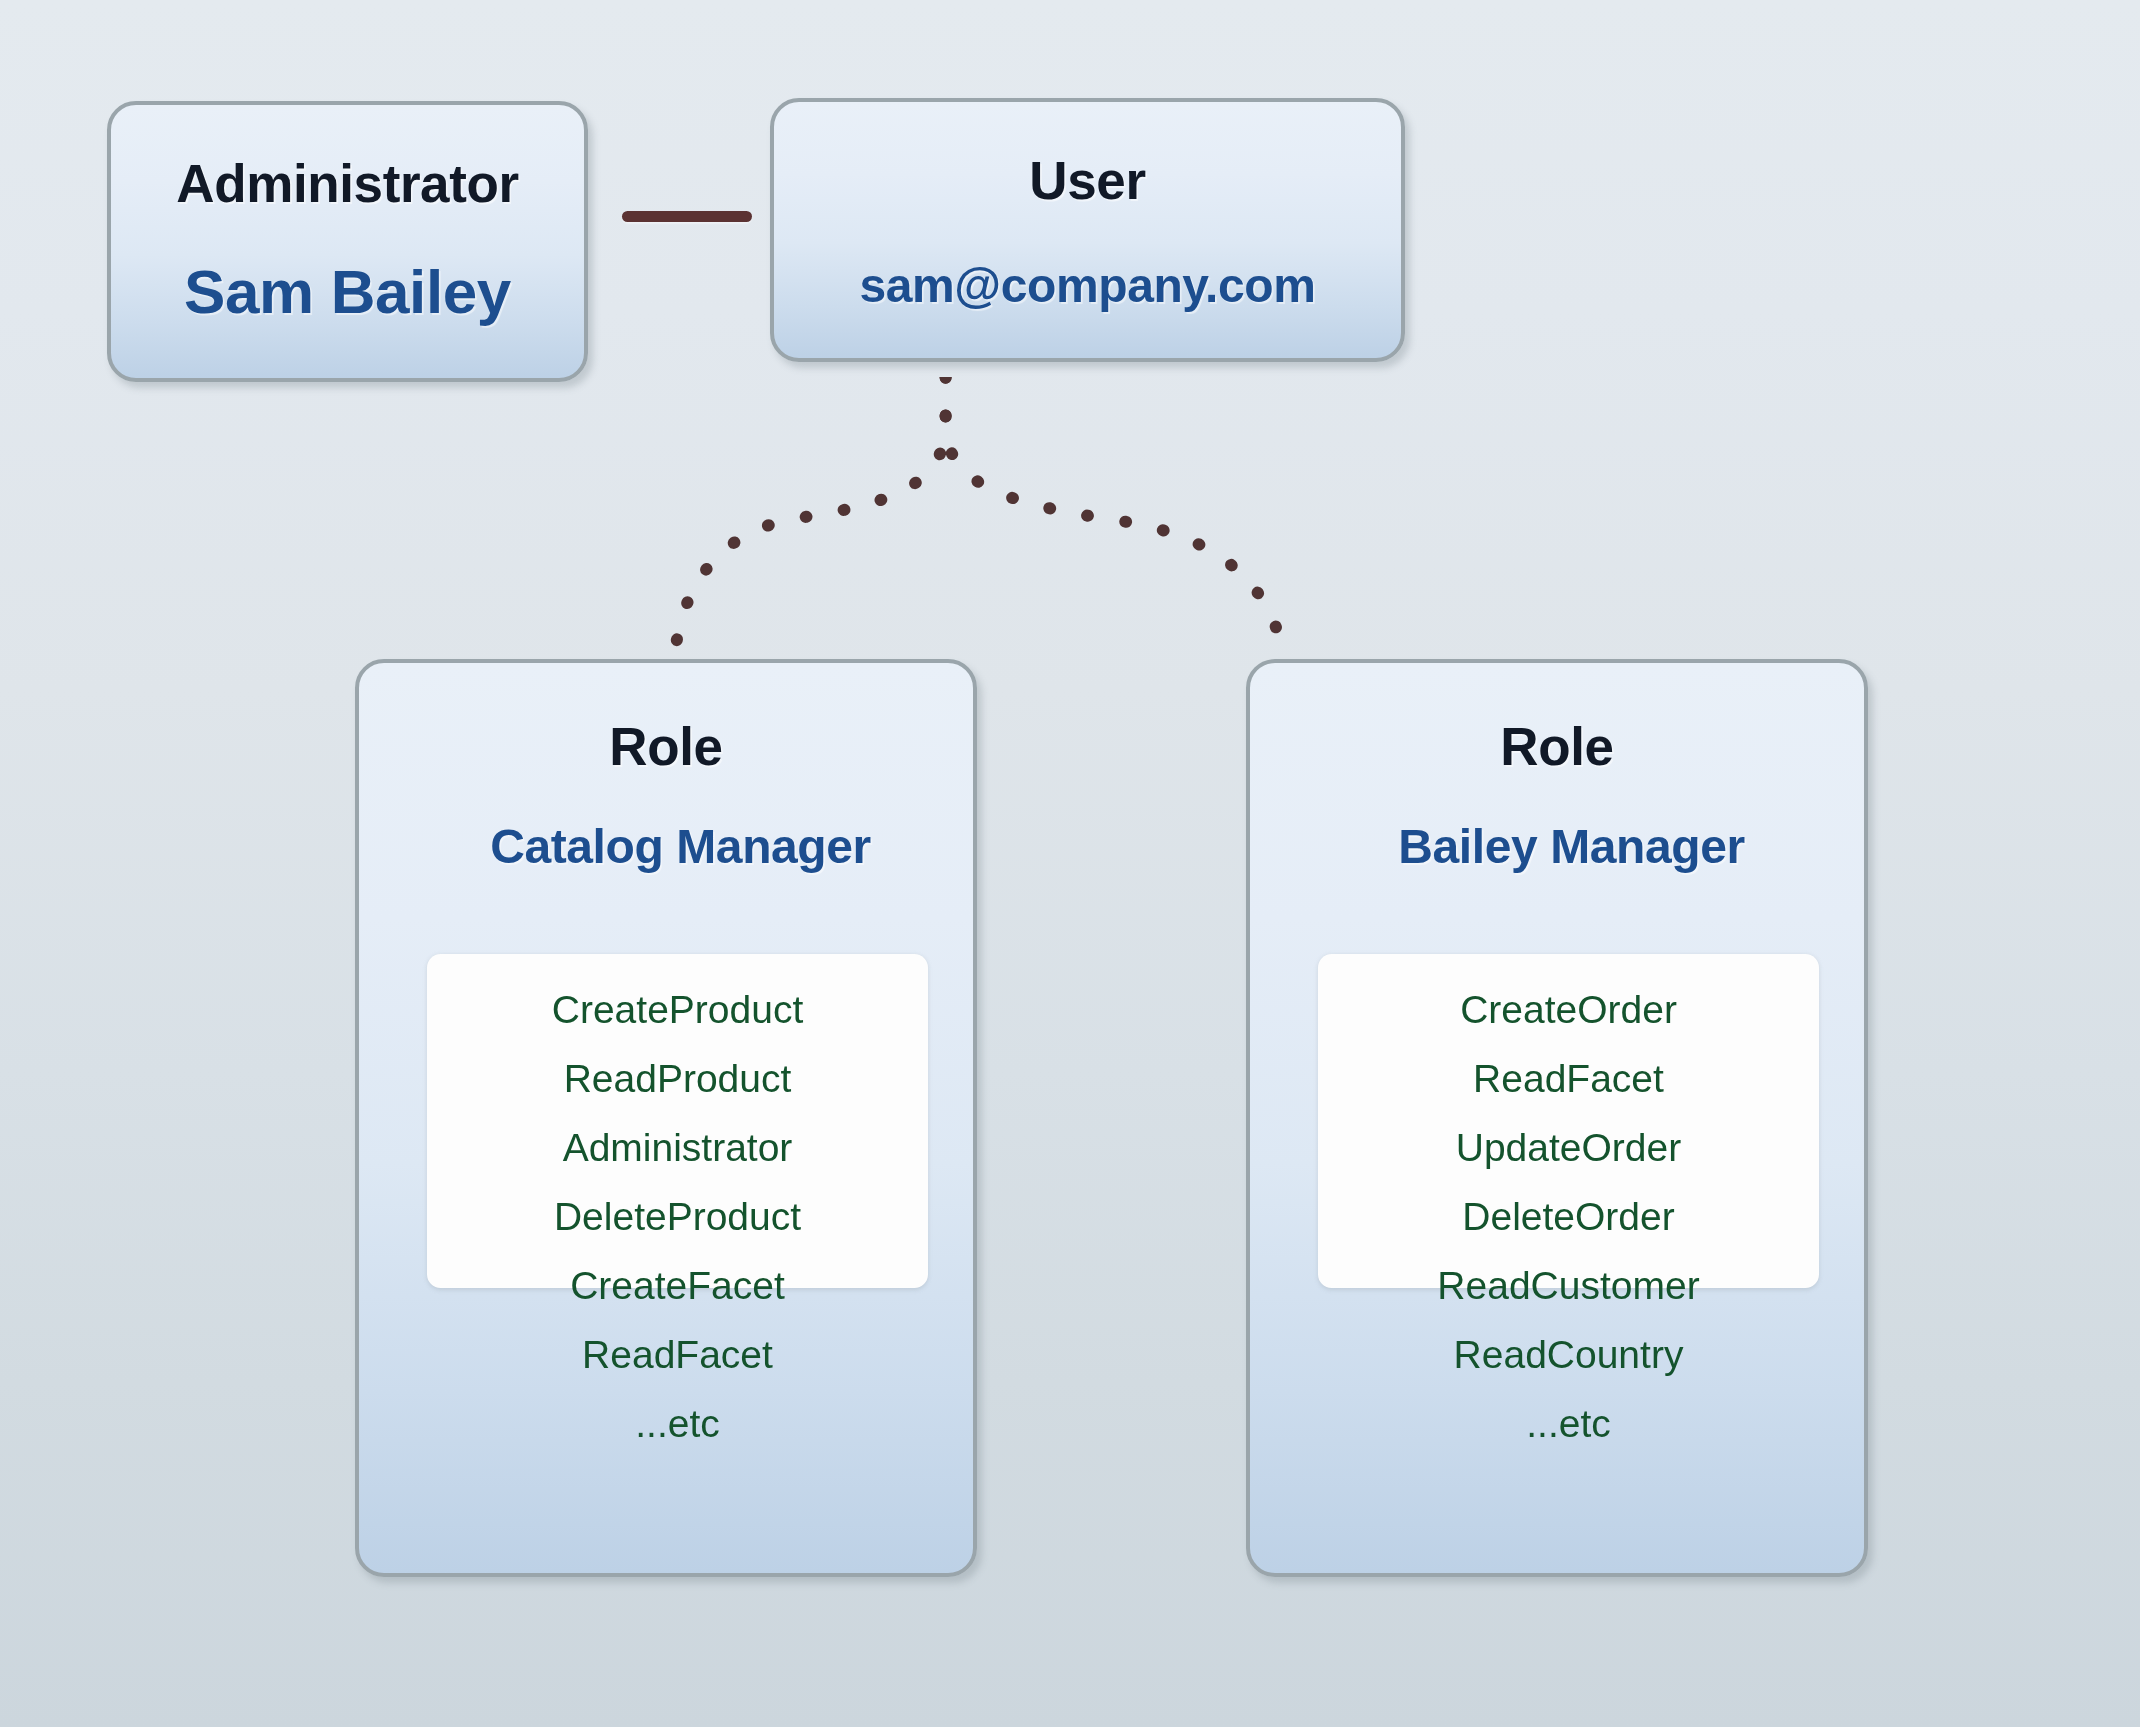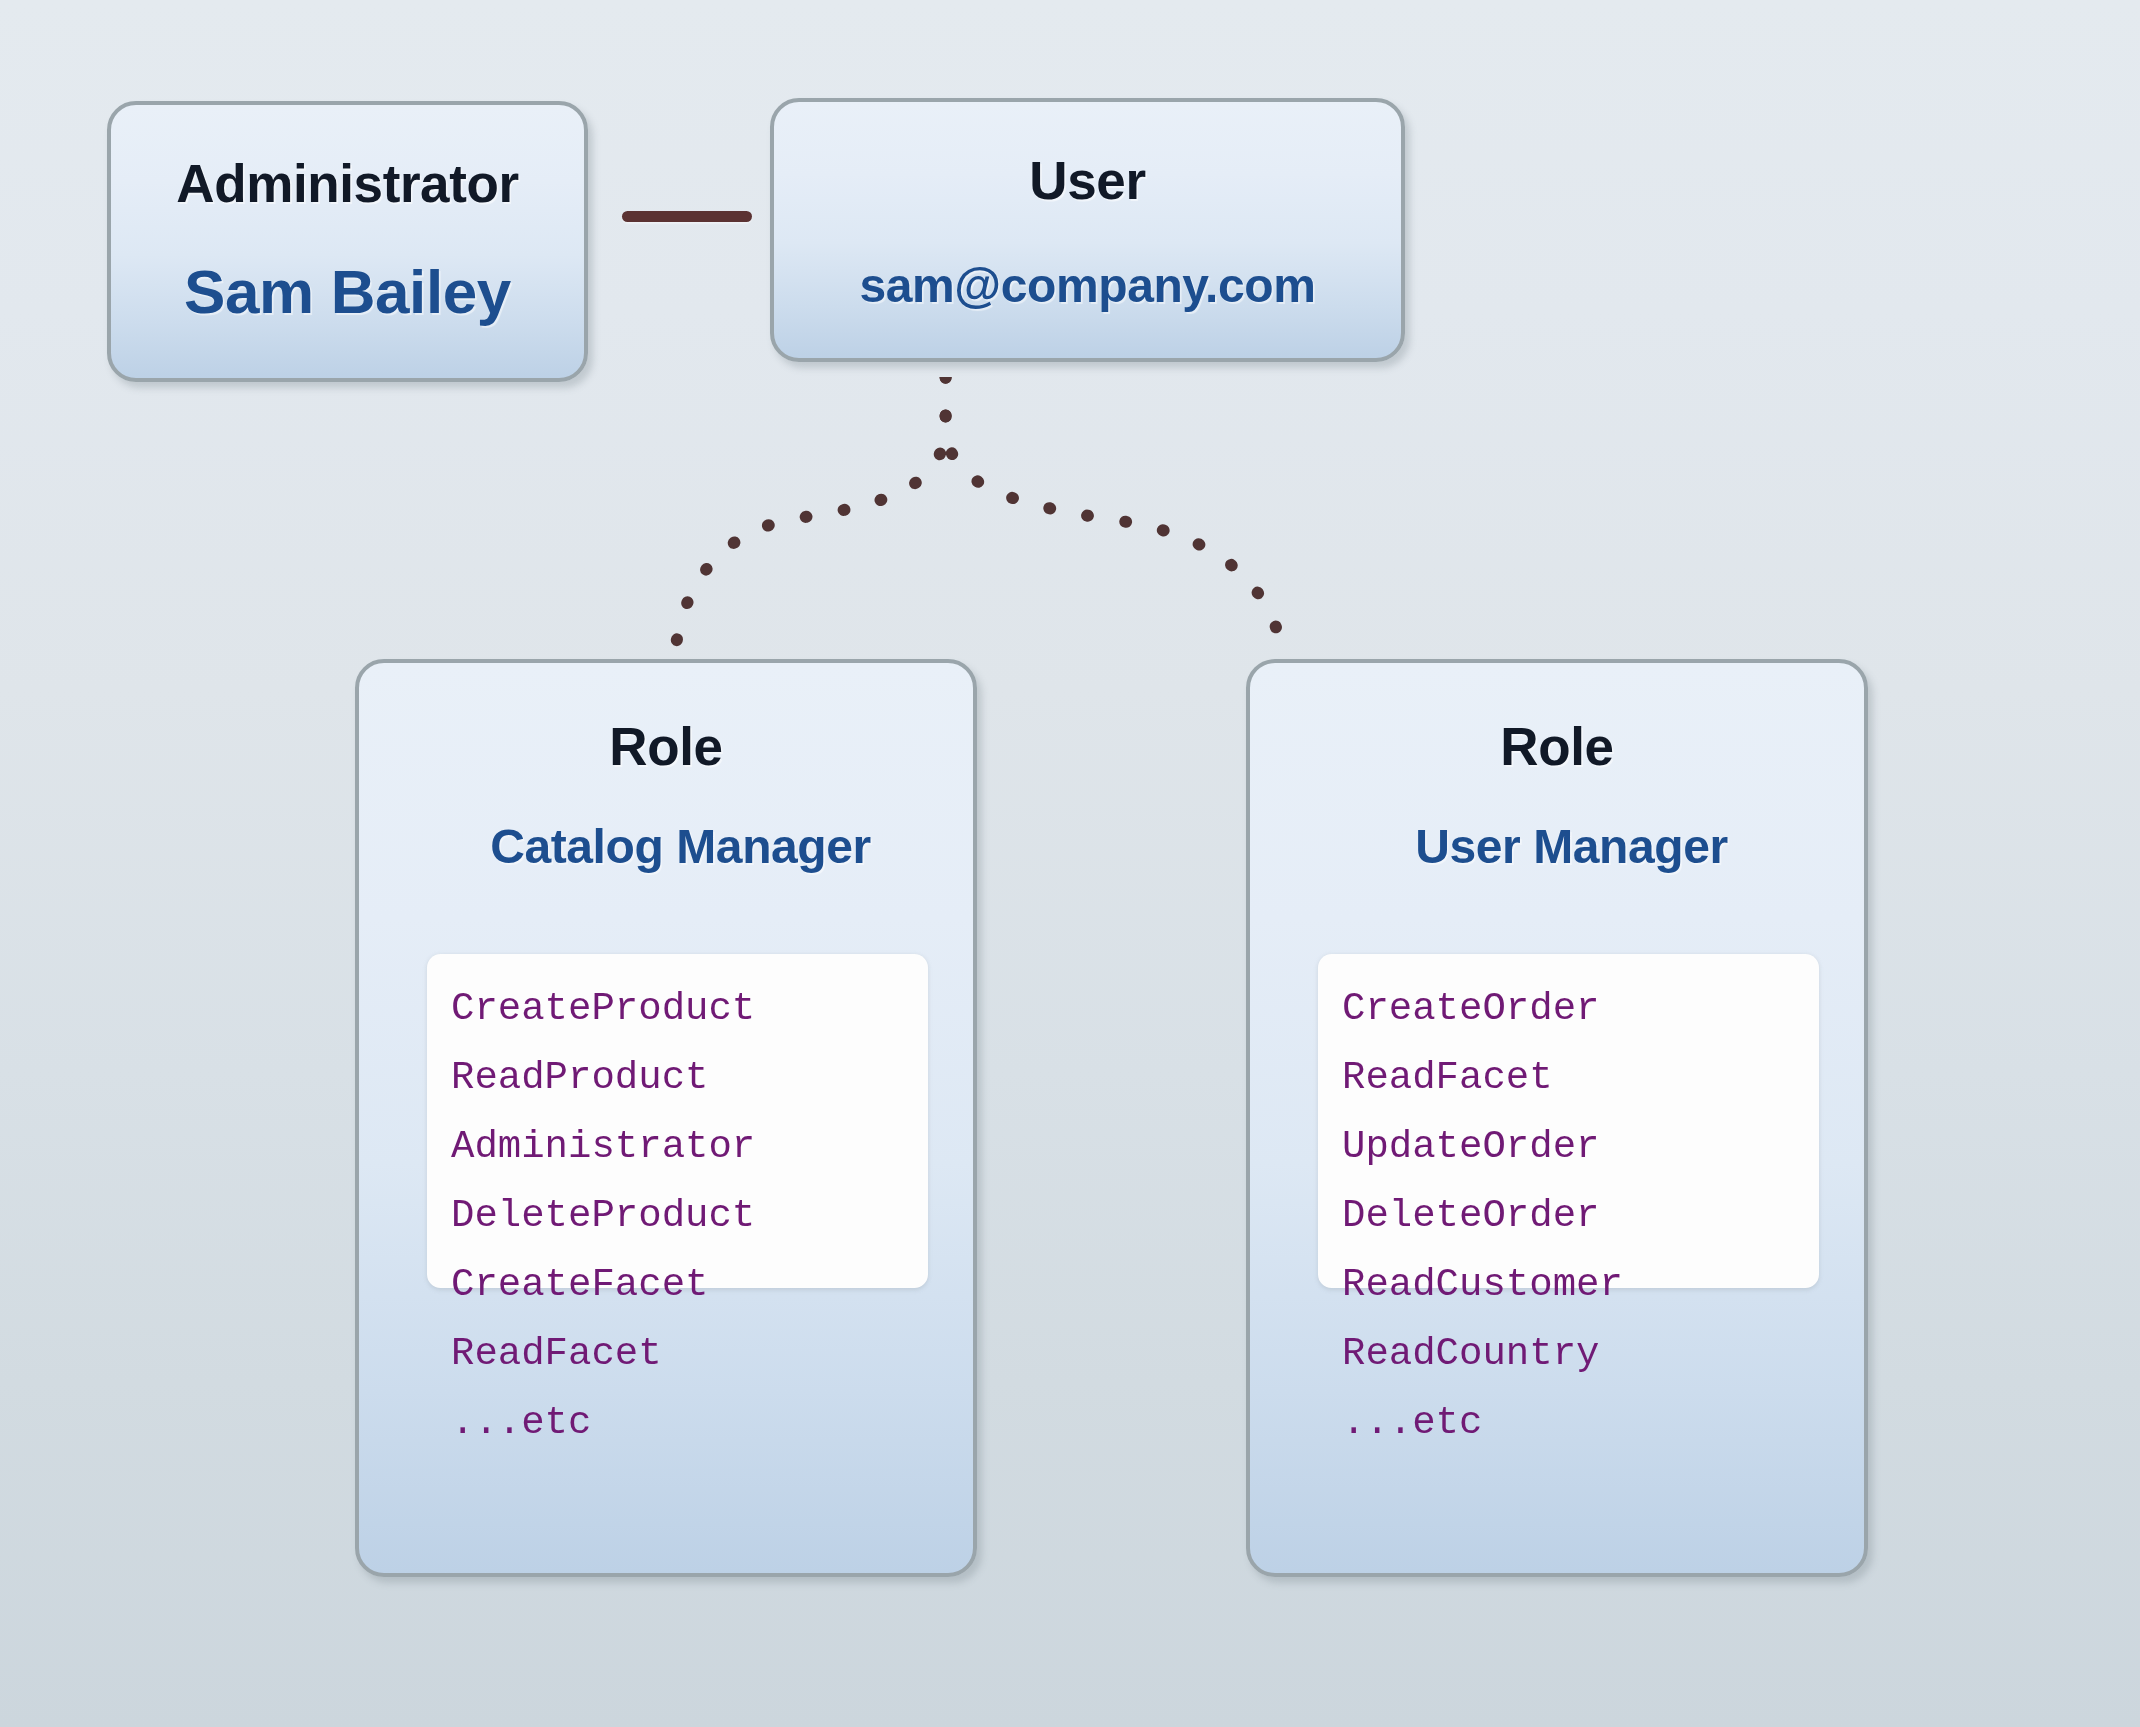--- a/index.html
+++ b/index.html
@@ -120,25 +120,26 @@
     box-shadow: 0 1.7px 4.3px rgba(140,150,158,0.28);
     padding: 20.5px 24px 0 24px;
     box-sizing: border-box;
   }
   .perm-list {
     list-style: none;
     margin: 0;
     padding: 0;
   }
   .perm-list li {
-    font-family: Liberation Mono, monospace;
+    font-family: Liberation Sans, sans-serif;
     font-size: 39px;
     line-height: 69px;
-    color: #701a75;
+    color: #14532d;
     white-space: pre;
+    text-align: center;
   }
 </style>
 </head>
 <body>
 
 <div id="stage">
 
   <div class="node" id="admin-node">
     <div class="node-title">Administrator</div>
     <div class="node-sub">Sam Bailey</div>
@@ -167,21 +168,21 @@
         <li>DeleteProduct</li>
         <li>CreateFacet</li>
         <li>ReadFacet</li>
         <li>...etc</li>
       </ul>
     </div>
   </div>
 
   <div class="node role" id="role-node-1">
     <div class="node-title">Role</div>
-    <div class="node-sub">User Manager</div>
+    <div class="node-sub">Bailey Manager</div>
     <div class="perm-panel">
       <ul class="perm-list">
         <li>CreateOrder</li>
         <li>ReadFacet</li>
         <li>UpdateOrder</li>
         <li>DeleteOrder</li>
         <li>ReadCustomer</li>
         <li>ReadCountry</li>
         <li>...etc</li>
       </ul>

